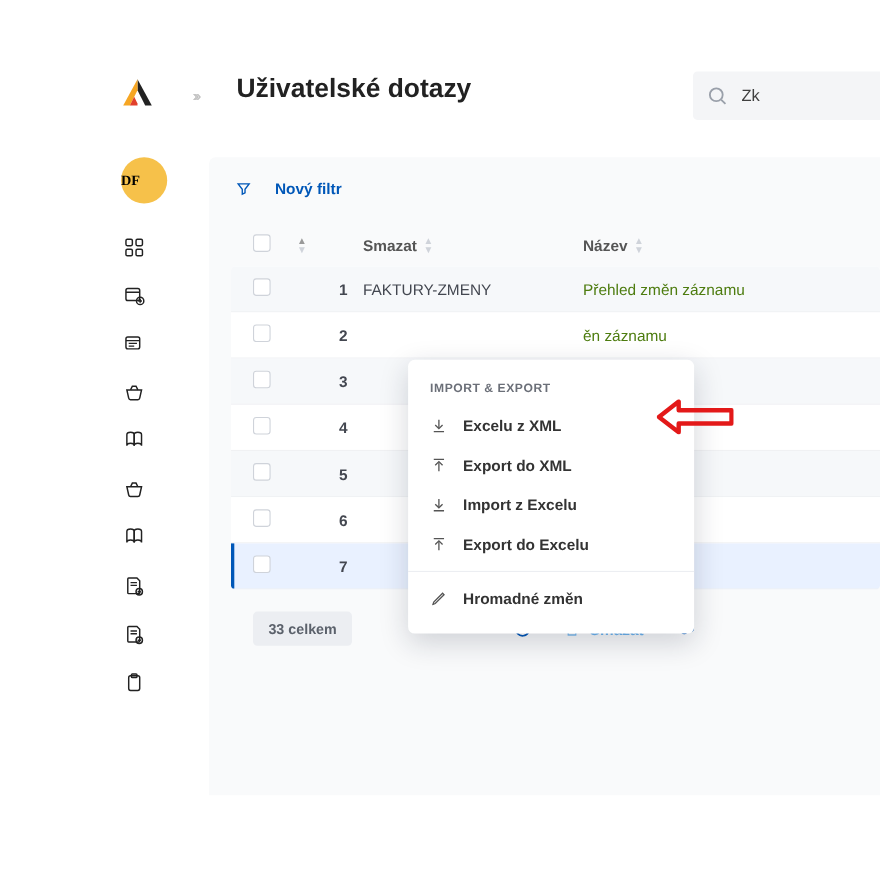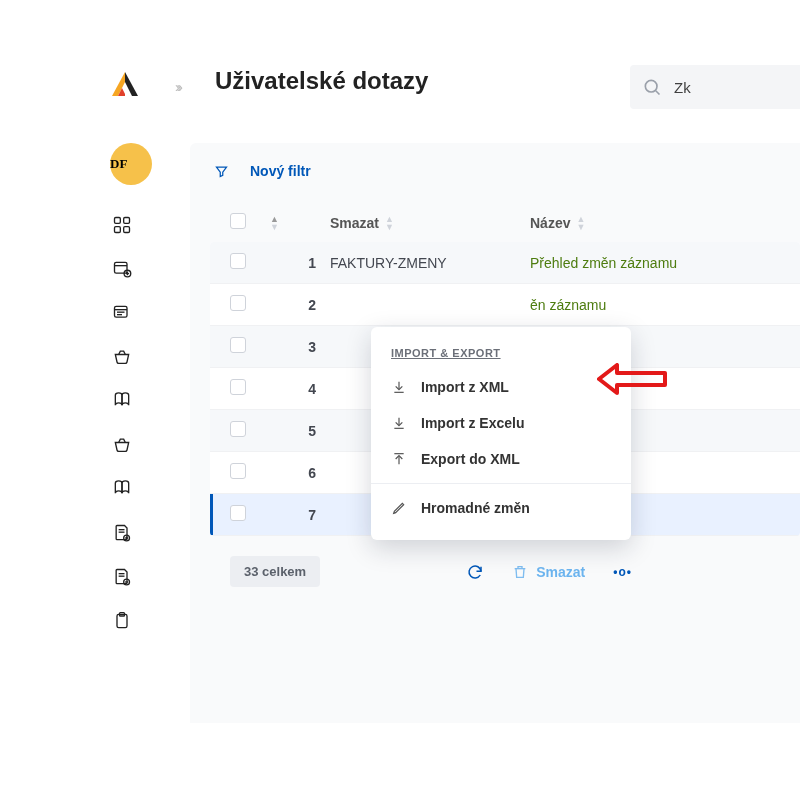--- a/index.html
+++ b/index.html
@@ -202,21 +202,20 @@
     box-shadow:0 8px 26px rgba(20,30,50,0.18);
     padding:14px 0;
     z-index:20;
   }
   .popup .ghead {
     font-size:11px;
     font-weight:800;
     letter-spacing:0.5px;
     color:#6b6f78;
     padding:6px 20px 10px;
-    text-decoration:underline;
   }
   .popup .item {
     display:flex;
     align-items:center;
     gap:14px;
     padding:10px 20px;
     font-size:14px;
     color:#333;
     font-weight:600;
     cursor:pointer;
@@ -441,37 +440,45 @@
 
   <div class="popup">
     <div class="ghead">IMPORT &amp; EXPORT</div>
     <div id="popup-items">
         <div class="item">
           <svg width="16" height="16" viewBox="0 0 24 24" fill="none" stroke="#555" stroke-width="1.8">
             <line x1="12" y1="4" x2="12" y2="15"></line>
             <polyline points="7 11 12 16 17 11"></polyline>
             <line x1="5" y1="20" x2="19" y2="20"></line>
           </svg>
-          <span>Import z XML</span>
+          <span>Excelu z XML</span>
+        </div>
+        <div class="item">
+          <svg width="16" height="16" viewBox="0 0 24 24" fill="none" stroke="#555" stroke-width="1.8">
+            <line x1="12" y1="20" x2="12" y2="8"></line>
+            <polyline points="7 12 12 7 17 12"></polyline>
+            <line x1="5" y1="4" x2="19" y2="4"></line>
+          </svg>
+          <span>Export do XML</span>
         </div>
         <div class="item">
           <svg width="16" height="16" viewBox="0 0 24 24" fill="none" stroke="#555" stroke-width="1.8">
             <line x1="12" y1="4" x2="12" y2="15"></line>
             <polyline points="7 11 12 16 17 11"></polyline>
             <line x1="5" y1="20" x2="19" y2="20"></line>
           </svg>
           <span>Import z Excelu</span>
         </div>
         <div class="item">
           <svg width="16" height="16" viewBox="0 0 24 24" fill="none" stroke="#555" stroke-width="1.8">
             <line x1="12" y1="20" x2="12" y2="8"></line>
             <polyline points="7 12 12 7 17 12"></polyline>
             <line x1="5" y1="4" x2="19" y2="4"></line>
           </svg>
-          <span>Export do XML</span>
+          <span>Export do Excelu</span>
         </div>
       </div>
     <div class="sep"></div>
     <div class="item">
       <svg width="16" height="16" viewBox="0 0 24 24" fill="none" stroke="#555" stroke-width="1.8">
         <path d="M4 20 l3 -1 L19 7 l-2 -2 L5 17 Z"></path>
       </svg>
       <span>Hromadné změn</span>
     </div>
   </div>

